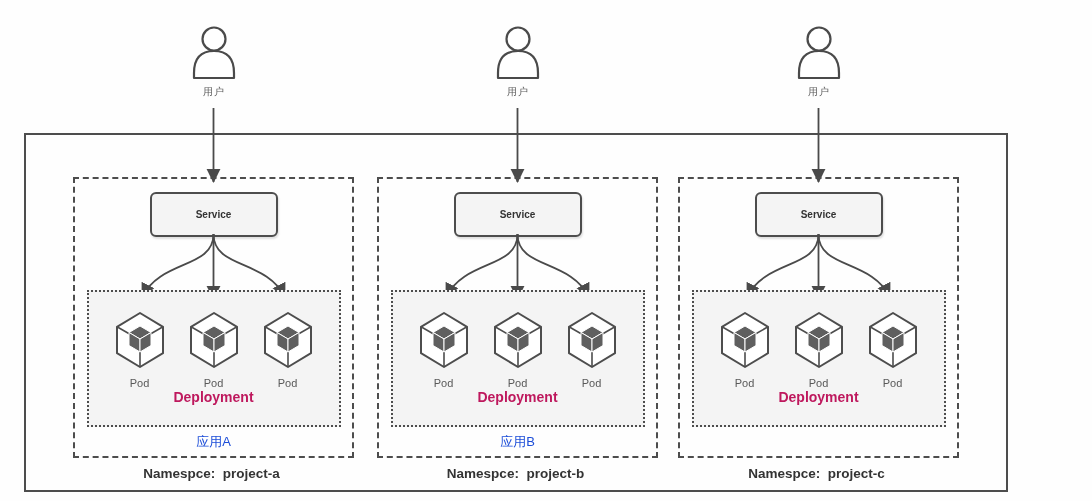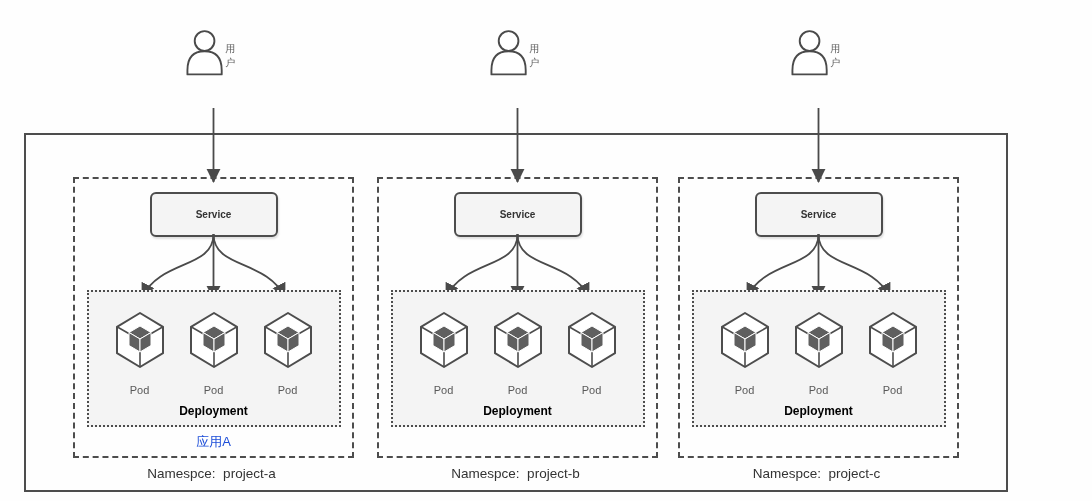--- a/index.html
+++ b/index.html
@@ -1,21 +1,21 @@
 <!DOCTYPE html>
 <html><head>
 <meta charset="utf-8">
 <style>
   html,body{margin:0;padding:0;background:#fff;}
   .canvas{
     position:relative;width:1092px;height:501px;background:#fefefe;
     font-family:"Liberation Sans","DejaVu Sans",sans-serif;overflow:hidden;
   }
   
-  .user-group{position:absolute;top:26px;width:60px;display:flex;flex-direction:row;align-items:center;}
+  .user-group{position:absolute;top:26px;width:60px;display:flex;flex-direction:column;align-items:center;}
   .user-label{margin-top:5px;font-size:10px;color:#595959;letter-spacing:1px;}
   
   .overlay{position:absolute;left:0;top:0;width:1092px;height:501px;pointer-events:none;}
   
   .outer-box{position:absolute;left:24px;top:133px;width:980px;height:355px;border:2px solid #4d4d4d;background:transparent;}
   
   .app-box{position:absolute;top:177px;width:277px;height:277px;border:2px dashed #4d4d4d;}
   .app-a{left:73px;} .app-b{left:377px;} .app-c{left:678px;}
   .service-box{
     position:absolute;left:50%;transform:translateX(-50%);top:13px;width:124px;height:41px;
@@ -24,24 +24,24 @@
     font-size:10px;font-weight:bold;color:#333;box-shadow:1px 2px 2px rgba(0,0,0,0.12);
   }
   .svc-arrows{position:absolute;left:0;top:54px;}
   .deploy-box{
     position:absolute;left:50%;transform:translateX(-50%);top:111px;width:254px;height:137px;
     background:#f4f4f4;border:2px dotted #4d4d4d;box-sizing:border-box;
     display:flex;flex-direction:column;align-items:center;
   }
   .pods-row{display:flex;gap:24px;margin-top:20px;}
   .pod-item{display:flex;flex-direction:column;align-items:center;width:50px;}
-  .pod-label{margin-top:16px;font-size:11px;color:#595959;}
-  .deploy-label{margin-top:8px;font-size:12px;font-weight:bold;color:#000000;}
+  .pod-label{margin-top:9px;font-size:11px;color:#595959;}
+  .deploy-label{font-size:14px;font-weight:bold;color:#be185d;}
   .app-label{position:absolute;bottom:5px;width:100%;text-align:center;font-size:13px;color:#1d4ed8;}
-  .ns-label{position:absolute;top:466px;width:277px;text-align:center;font-size:13.5px;font-weight:normal;color:#333;}
+  .ns-label{position:absolute;top:466px;width:277px;text-align:center;font-size:13.5px;font-weight:bold;color:#333;}
   .ns-a{left:73px;} .ns-b{left:377px;} .ns-c{left:678px;}
 </style>
 </head>
 <body>
 
 <div class="canvas">
 
   <div class="user-group" style="left:184px;">
     <svg width="48" height="54" viewBox="0 0 48 54">
       <path d="M 4,52 L 4,47 C 4,32 11,25 24,25 C 37,25 44,32 44,47 L 44,52 Z" fill="#fff" stroke="#4a4a4a" stroke-width="2.2" stroke-linejoin="round"></path>
@@ -157,20 +157,21 @@
             <path d="M 25,28 L 2,14.8 M 25,28 L 48,14.8 M 25,28 L 25,55" fill="none" stroke="#4d4d4d" stroke-width="1.6"></path>
             <polygon points="25,14 36,20.5 25,27 14,20.5" fill="#5f5f5f" stroke="#fff" stroke-width="1"></polygon>
             <polygon points="14,20.5 25,27 25,40 14,33.5" fill="#5f5f5f" stroke="#fff" stroke-width="1"></polygon>
             <polygon points="25,27 36,20.5 36,33.5 25,40" fill="#5f5f5f" stroke="#fff" stroke-width="1"></polygon>
           </svg>
           <div class="pod-label">Pod</div>
         </div>
       </div>
       <div class="deploy-label">Deployment</div>
     </div>
+    <div class="app-label">应用B</div>
   </div>
 
   <div class="app-box app-c">
     <div class="service-box">Service</div>
     <svg class="svc-arrows" width="277" height="80" viewBox="0 0 277 80">
       <path d="M 138.5,1 C 138.5,36 86,26 67,64" fill="none" stroke="#4a4a4a" stroke-width="1.8" marker-end="url(#ah)"></path>
       <line x1="138.5" y1="1" x2="138.5" y2="66" stroke="#4a4a4a" stroke-width="1.8" marker-end="url(#ah)"></line>
       <path d="M 138.5,1 C 138.5,36 191,26 210,64" fill="none" stroke="#4a4a4a" stroke-width="1.8" marker-end="url(#ah)"></path>
     </svg>
     <div class="deploy-box">

